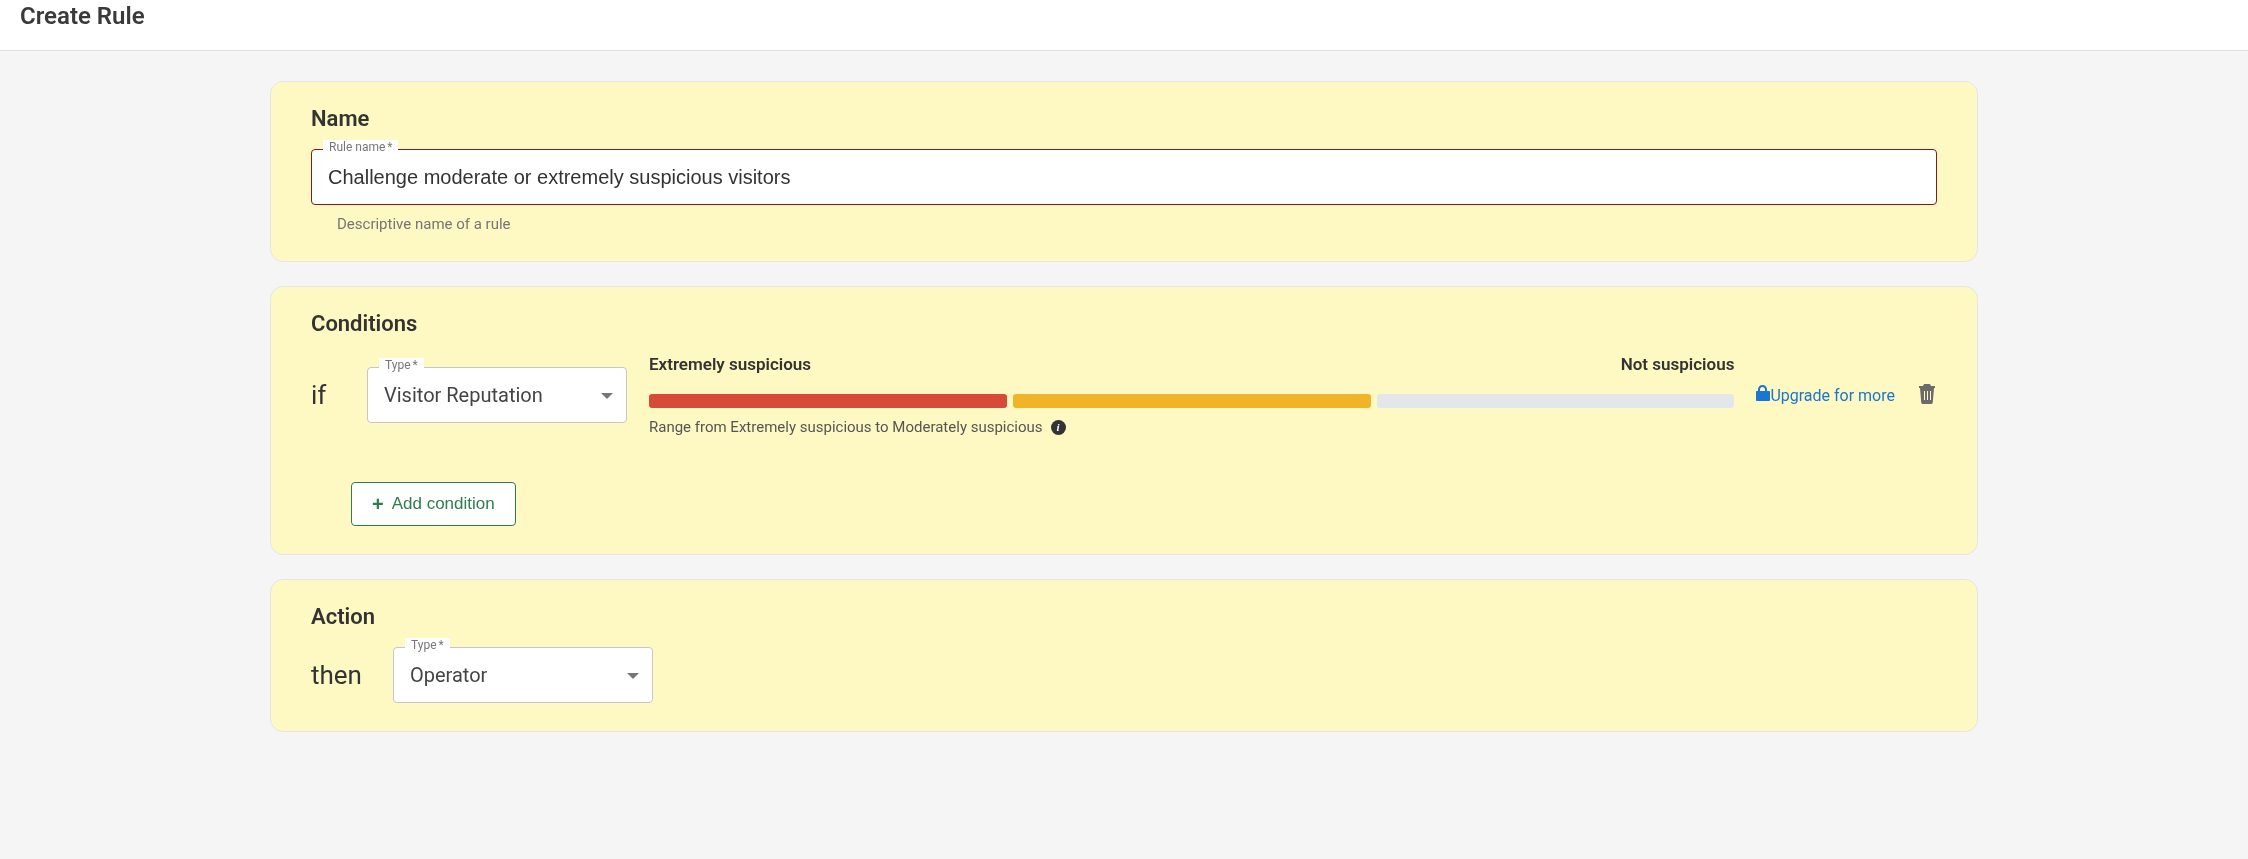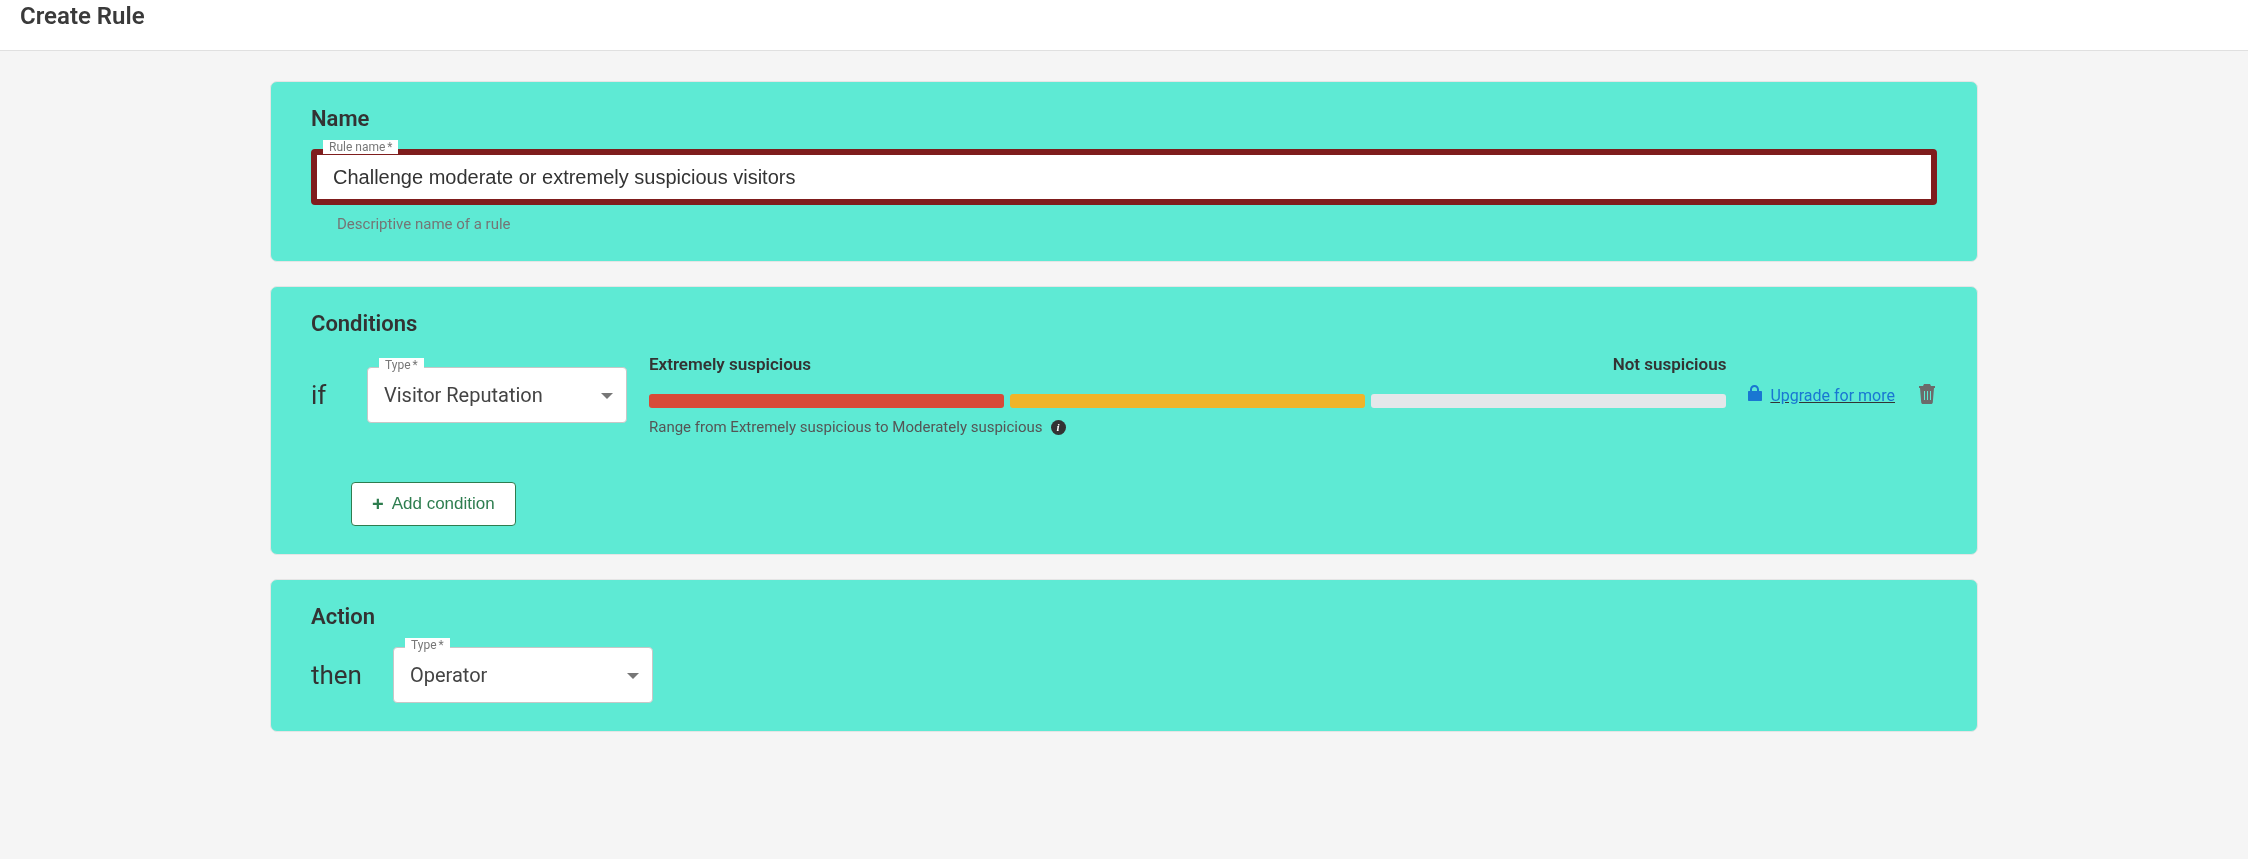--- a/index.html
+++ b/index.html
@@ -18,23 +18,23 @@
   }
   .header-title {
     font-size: 24px;
     font-weight: 600;
     color: #3a3a3a;
   }
   .content {
     padding: 30px 270px 40px 270px;
   }
   .card {
-    background: #5eead4;
+    background: #fef9c3;
     border: 1px solid #e5e5e5;
-    border-radius: 7px;
+    border-radius: 13px;
     padding: 24px 40px 28px 40px;
     margin-bottom: 24px;
   }
   .card-title {
     font-size: 22px;
     font-weight: 600;
     color: #333;
     margin-bottom: 18px;
   }
   
@@ -51,21 +51,21 @@
     font-size: 12px;
     color: #777;
   }
   .floating-label .req {
     color: #777;
     margin-left: 2px;
   }
   .text-input {
     width: 100%;
     height: 56px;
-    border: 6px solid #7f1d1d;
+    border: 1px solid #7f1d1d;
     border-radius: 4px;
     padding: 0 16px;
     font-size: 20px;
     color: #333;
     background: #fff;
   }
   .helper {
     font-size: 15px;
     color: #757575;
     margin: 10px 0 0 26px;
@@ -149,23 +149,21 @@
     font-size: 11px;
     font-weight: 700;
     align-items: center;
     justify-content: center;
     font-style: italic;
     font-family: Georgia, serif;
   }
   .upgrade {
     display: flex;
     align-items: flex-end;
-    gap: 8px;
     font-size: 16px;
-    text-decoration: underline;
   }
   .upgrade a { color: #1976d2; text-decoration: none; cursor: pointer; }
   .lock {
     color: #1976d2;
     font-size: 16px;
   }
   .trash {
     color: #6b6b6b;
     cursor: pointer;
   }

